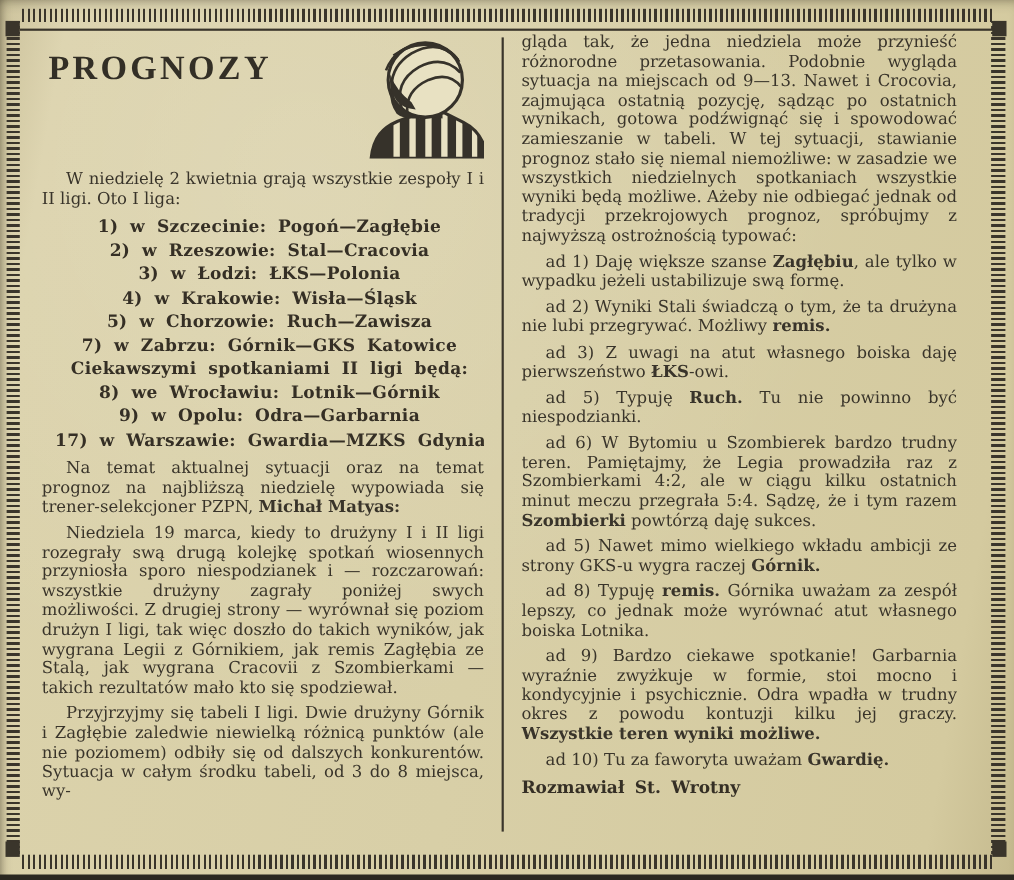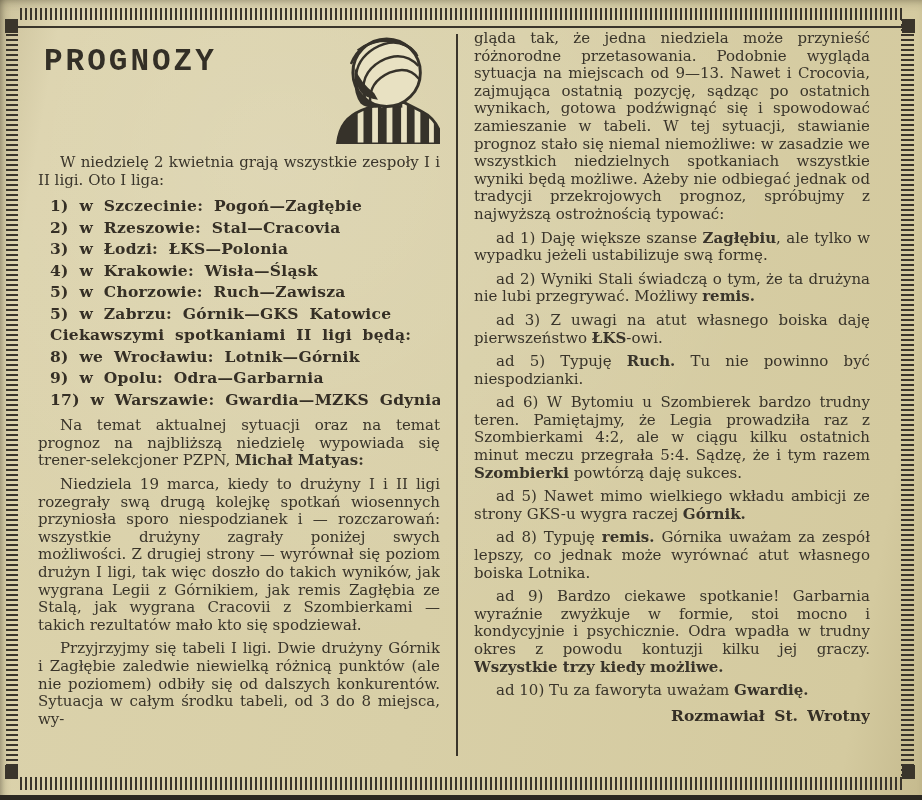--- a/index.html
+++ b/index.html
@@ -35,49 +35,49 @@
   .divider{position:absolute;left:456px;top:34px;width:2px;height:722px;background:var(--ink);}
   .scan-edge{position:absolute;left:0;right:0;bottom:0;height:5px;background:#2b2821;}
 
   .col{position:absolute;overflow:hidden;}
   .col-left{left:38px;top:36px;width:402px;height:730px;}
   .col-right{left:474px;top:30px;width:396px;height:736px;}
 
   .masthead{display:flex;justify-content:space-between;align-items:flex-start;height:112px;margin-bottom:6px;}
   .title{
     margin:8px 0 0 6px;
-    font-family:Liberation Mono, monospace;
+    font-family:Liberation Serif, serif;
     font-weight:900;
     font-size:31px;line-height:36px;
     letter-spacing:3px;
     color:#332f26;
   }
   .mascot{flex:0 0 auto;margin-right:-6px;}
 
   .body{
     margin:0 0 6px 0;
     font-size:15px;line-height:17.6px;
     text-align:justify;
     color:#39342a;
   }
   .indent{text-indent:22px;}
   .b{font-weight:700;margin-top:17px;}
 
-  .match-list{margin:4px 0 7px 12px;}
+  .match-list{margin:4px 0 7px 12px;text-align:center;}
   .match-line{
     font-weight:700;
     font-size:15.5px;line-height:21.5px;
     word-spacing:5px;letter-spacing:.3px;
     white-space:nowrap;
     color:#352f25;
   }
   .byline{
     margin:2px 0 0 0;
     font-weight:700;font-size:15.5px;line-height:19px;
-    text-align:right;word-spacing:4px;
+    text-align:left;word-spacing:4px;
     color:#352f25;
   }
 </style>
 </head>
 <body>
 
 <div class="page">
 
   <div class="hatch hatch-h hatch-top"></div>
   <div class="hatch hatch-h hatch-bottom"></div>
@@ -130,39 +130,39 @@
     </div>
 
     <p class="body indent"><span>W niedzielę 2 kwietnia grają wszystkie zespoły I i II ligi. Oto I liga:</span></p>
 
     <div class="match-list">
       <div class="match-line">1) w Szczecinie: Pogoń—Zagłębie</div>
       <div class="match-line">2) w Rzeszowie: Stal—Cracovia</div>
       <div class="match-line">3) w Łodzi: ŁKS—Polonia</div>
       <div class="match-line">4) w Krakowie: Wisła—Śląsk</div>
       <div class="match-line">5) w Chorzowie: Ruch—Zawisza</div>
-      <div class="match-line">5) w Zabrzu: Górnik—GKS Katowice</div>
+      <div class="match-line">7) w Zabrzu: Górnik—GKS Katowice</div>
       <div class="match-line">Ciekawszymi spotkaniami II ligi będą:</div>
       <div class="match-line">8) we Wrocławiu: Lotnik—Górnik</div>
       <div class="match-line">9) w Opolu: Odra—Garbarnia</div>
       <div class="match-line">17) w Warszawie: Gwardia—MZKS Gdynia</div>
     </div>
 
     <p class="body indent"><span>Na temat aktualnej sytuacji oraz na temat prognoz na najbliższą niedzielę wypowiada się trener-selekcjoner PZPN, </span><span class="b">Michał Matyas:</span></p>
     <p class="body indent"><span>Niedziela 19 marca, kiedy to drużyny I i II ligi rozegrały swą drugą kolejkę spotkań wiosennych przyniosła sporo niespodzianek i — rozczarowań: wszystkie drużyny zagrały poniżej swych możliwości. Z drugiej strony — wyrównał się poziom drużyn I ligi, tak więc doszło do takich wyników, jak wygrana Legii z Górnikiem, jak remis Zagłębia ze Stalą, jak wygrana Cracovii z Szombierkami — takich rezultatów mało kto się spodziewał.</span></p>
     <p class="body indent"><span>Przyjrzyjmy się tabeli I ligi. Dwie drużyny Górnik i Zagłębie zaledwie niewielką różnicą punktów (ale nie poziomem) odbiły się od dalszych konkurentów. Sytuacja w całym środku tabeli, od 3 do 8 miejsca, wy-</span></p>
   </div>
 
   <div class="col col-right">
     <p class="body"><span>gląda tak, że jedna niedziela może przynieść różnorodne przetasowania. Podobnie wygląda sytuacja na miejscach od 9—13. Nawet i Crocovia, zajmująca ostatnią pozycję, sądząc po ostatnich wynikach, gotowa podźwignąć się i spowodować zamieszanie w tabeli. W tej sytuacji, stawianie prognoz stało się niemal niemożliwe: w zasadzie we wszystkich niedzielnych spotkaniach wszystkie wyniki będą możliwe. Ażeby nie odbiegać jednak od tradycji przekrojowych prognoz, spróbujmy z najwyższą ostrożnością typować:</span></p>
     <p class="body indent"><span>ad 1) Daję większe szanse </span><span class="b">Zagłębiu</span><span>, ale tylko w wypadku jeżeli ustabilizuje swą formę.</span></p>
     <p class="body indent"><span>ad 2) Wyniki Stali świadczą o tym, że ta drużyna nie lubi przegrywać. Możliwy </span><span class="b">remis.</span></p>
     <p class="body indent"><span>ad 3) Z uwagi na atut własnego boiska daję pierwszeństwo </span><span class="b">ŁKS</span><span>-owi.</span></p>
     <p class="body indent"><span>ad 5) Typuję </span><span class="b">Ruch.</span><span> Tu nie powinno być niespodzianki.</span></p>
     <p class="body indent"><span>ad 6) W Bytomiu u Szombierek bardzo trudny teren. Pamiętajmy, że Legia prowadziła raz z Szombierkami 4:2, ale w ciągu kilku ostatnich minut meczu przegrała 5:4. Sądzę, że i tym razem </span><span class="b">Szombierki</span><span> powtórzą daję sukces.</span></p>
     <p class="body indent"><span>ad 5) Nawet mimo wielkiego wkładu ambicji ze strony GKS-u wygra raczej </span><span class="b">Górnik.</span></p>
     <p class="body indent"><span>ad 8) Typuję </span><span class="b">remis.</span><span> Górnika uważam za zespół lepszy, co jednak może wyrównać atut własnego boiska Lotnika.</span></p>
-    <p class="body indent"><span>ad 9) Bardzo ciekawe spotkanie! Garbarnia wyraźnie zwyżkuje w formie, stoi mocno i kondycyjnie i psychicznie. Odra wpadła w trudny okres z powodu kontuzji kilku jej graczy. </span><span class="b">Wszystkie trzy kiedy możliwe.</span></p>
+    <p class="body indent"><span>ad 9) Bardzo ciekawe spotkanie! Garbarnia wyraźnie zwyżkuje w formie, stoi mocno i kondycyjnie i psychicznie. Odra wpadła w trudny okres z powodu kontuzji kilku jej graczy. </span><span class="b">Wszystkie teren wyniki możliwe.</span></p>
     <p class="body indent"><span>ad 10) Tu za faworyta uważam </span><span class="b">Gwardię.</span></p>
     <p class="byline">Rozmawiał St. Wrotny</p>
   </div>
 
 </div>
 
 </body></html>

